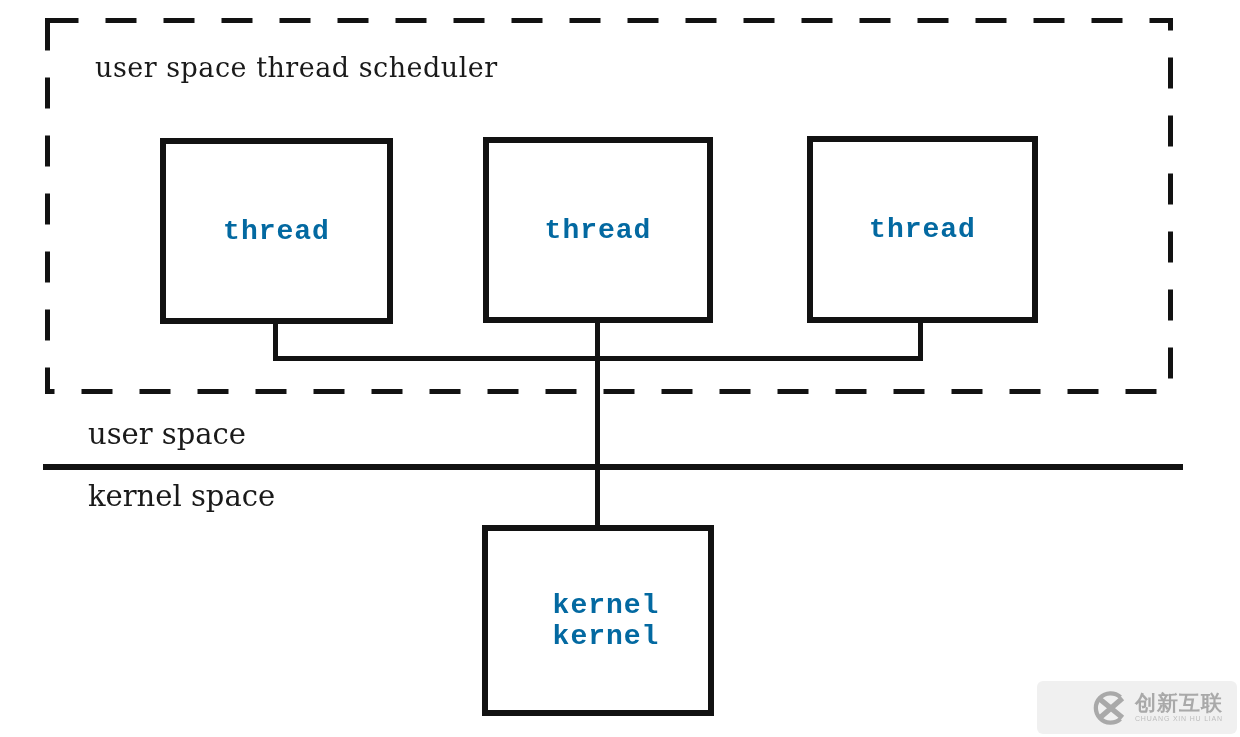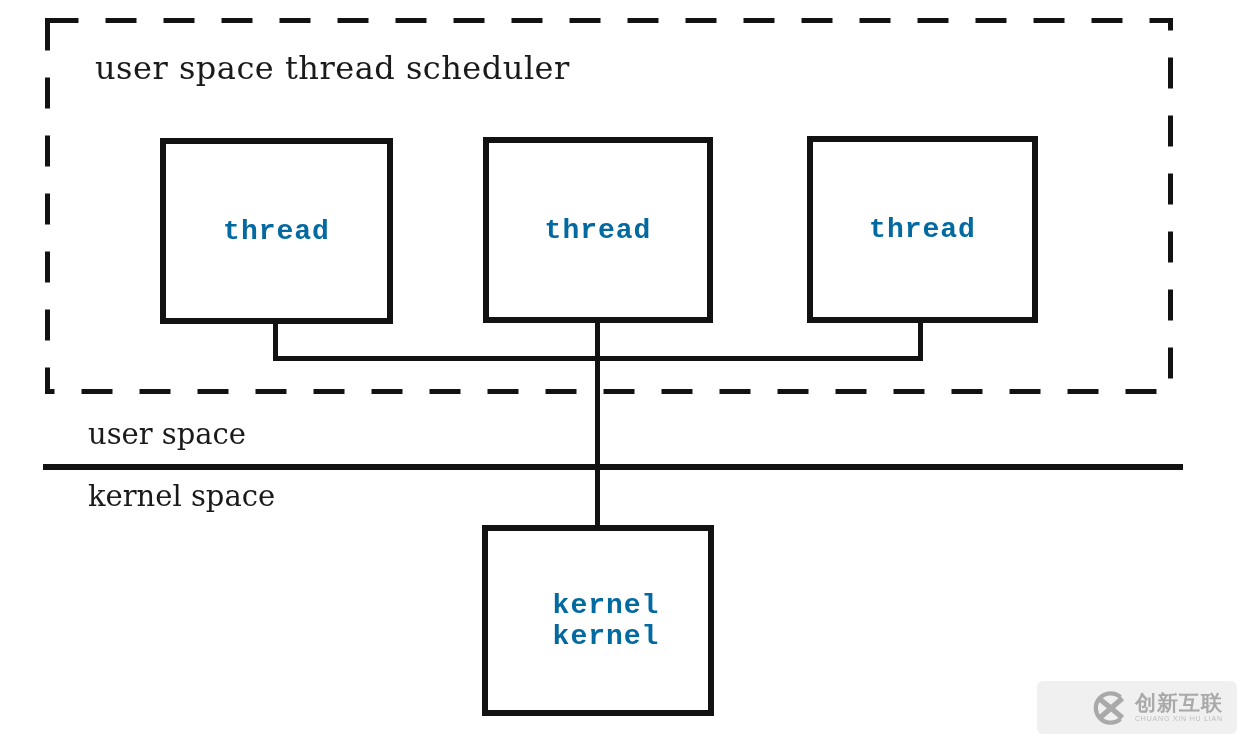--- a/index.html
+++ b/index.html
@@ -13,21 +13,21 @@
     color: #1a1a1a;
   }
   .lines-svg {
     position: absolute;
     left: 0; top: 0;
     width: 1240px; height: 737px;
   }
   .scheduler-label {
     position: absolute;
     left: 95px; top: 50px;
-    font-size: 32px;
+    font-size: 27px;
     line-height: 36px;
     letter-spacing: 0.5px;
     white-space: nowrap;
   }
   .space-label {
     position: absolute;
     left: 88px;
     font-size: 29px;
     line-height: 34px;
     white-space: nowrap;

